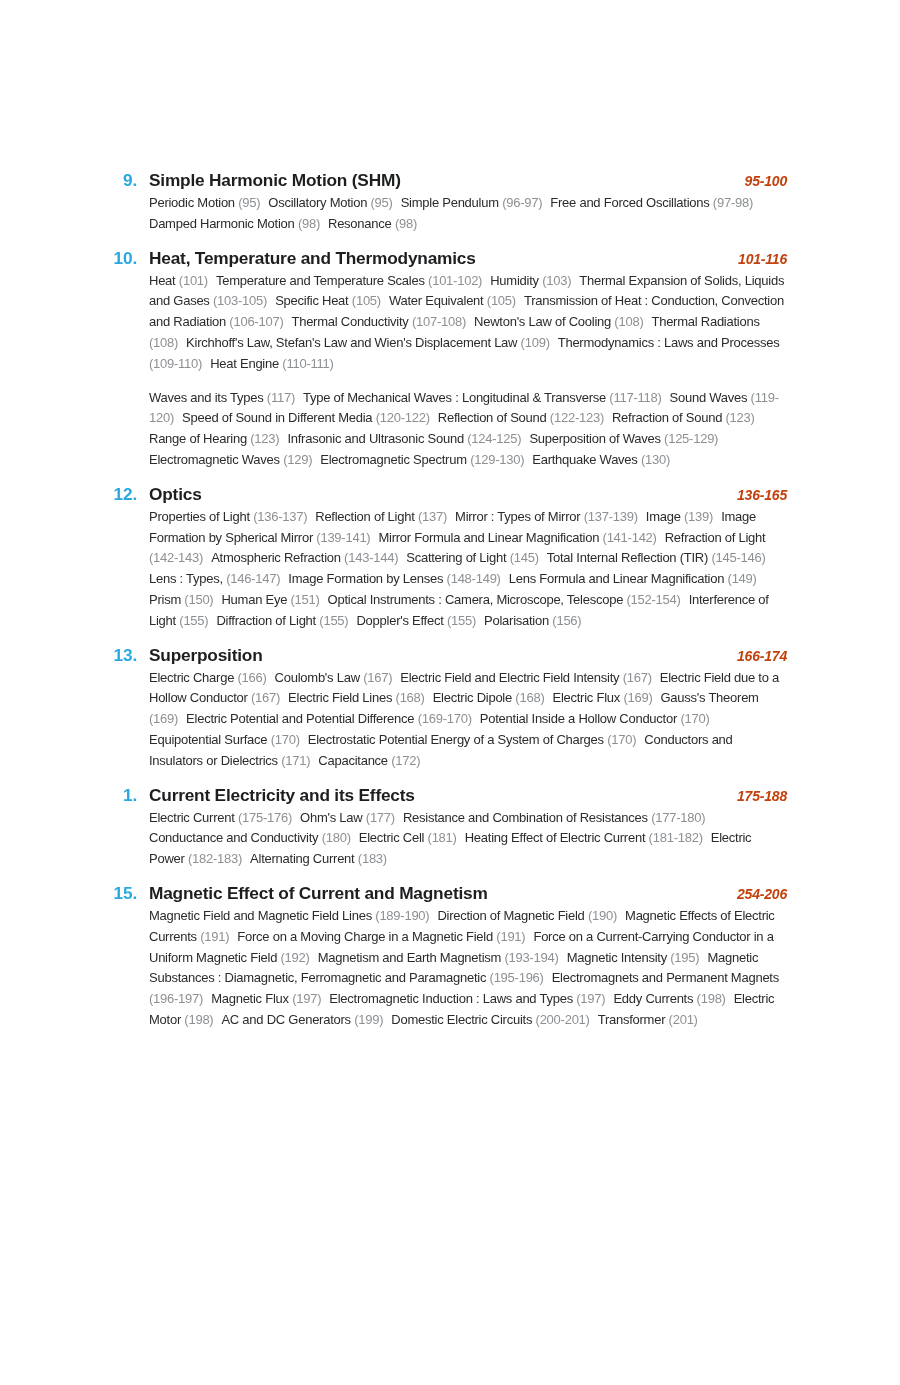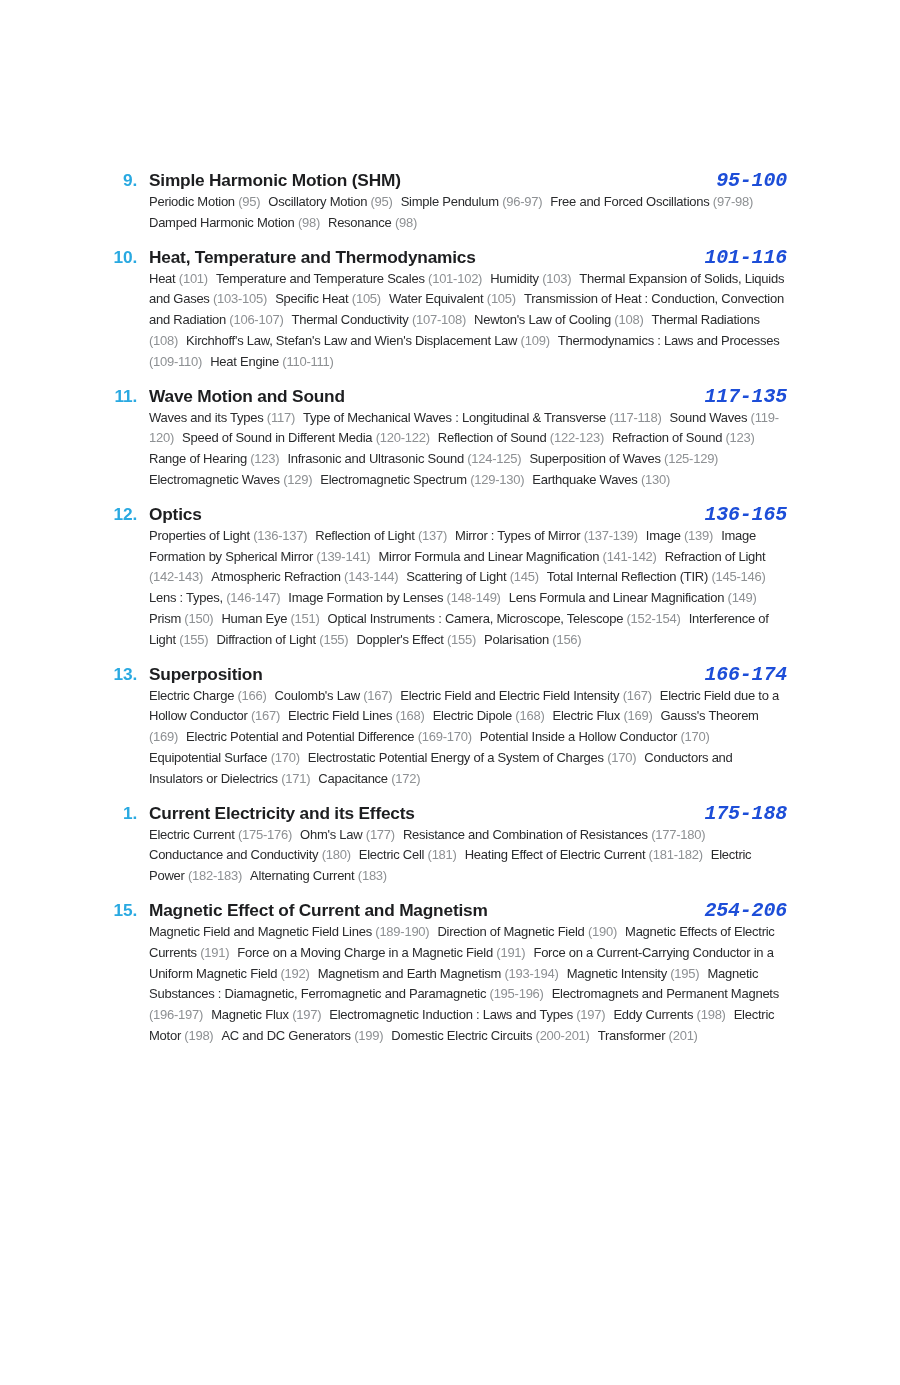--- a/index.html
+++ b/index.html
@@ -35,24 +35,23 @@
     width: 27px;
     flex: 0 0 27px;
     text-align: right;
     margin-right: 12px;
     color: #29a9e1;
   }
   .chapter-title { flex: 1 1 auto; padding-right: 10px; }
   .chapter-range {
     flex: 0 0 auto;
     font-style: italic;
-    font-size: 20px;
-    color: #1d4ed8;
+    font-size: 14px;
+    color: #c2410c;
     white-space: nowrap;
-    font-family: Liberation Mono, monospace;
   }
   .chapter-body {
     margin-left: 39px;
     margin-top: 1px;
     width: 638px;
     font-size: 13px;
     line-height: 20.8px;
     letter-spacing: -0.25px;
     color: #2a2b2d;
     text-align: left;
@@ -76,25 +75,20 @@
       </section>
       <section class="chapter">
         <div class="chapter-head">
           <span class="chapter-num">10.</span>
           <span class="chapter-title">Heat, Temperature and Thermodynamics</span>
           <span class="chapter-range">101-116</span>
         </div>
         <div class="chapter-body"><span class="topic-name">Heat </span><span class="topic-pages">(101)</span><span class="topic-sep"></span><span class="topic-name">Temperature and Temperature Scales </span><span class="topic-pages">(101-102)</span><span class="topic-sep"></span><span class="topic-name">Humidity </span><span class="topic-pages">(103)</span><span class="topic-sep"></span><span class="topic-name">Thermal Expansion of Solids, Liquids and Gases </span><span class="topic-pages">(103-105)</span><span class="topic-sep"></span><span class="topic-name">Specific Heat </span><span class="topic-pages">(105)</span><span class="topic-sep"></span><span class="topic-name">Water Equivalent </span><span class="topic-pages">(105)</span><span class="topic-sep"></span><span class="topic-name">Transmission of Heat : Conduction, Convection and Radiation </span><span class="topic-pages">(106-107)</span><span class="topic-sep"></span><span class="topic-name">Thermal Conductivity </span><span class="topic-pages">(107-108)</span><span class="topic-sep"></span><span class="topic-name">Newton's Law of Cooling </span><span class="topic-pages">(108)</span><span class="topic-sep"></span><span class="topic-name">Thermal Radiations </span><span class="topic-pages">(108)</span><span class="topic-sep"></span><span class="topic-name">Kirchhoff's Law, Stefan's Law and Wien's Displacement Law </span><span class="topic-pages">(109)</span><span class="topic-sep"></span><span class="topic-name">Thermodynamics : Laws and Processes </span><span class="topic-pages">(109-110)</span><span class="topic-sep"></span><span class="topic-name">Heat Engine </span><span class="topic-pages">(110-111)</span></div>
       </section>
       <section class="chapter">
-        <div class="chapter-head">
-          <span class="chapter-num">11.</span>
-          <span class="chapter-title">Wave Motion and Sound</span>
-          <span class="chapter-range">117-135</span>
-        </div>
         <div class="chapter-body"><span class="topic-name">Waves and its Types </span><span class="topic-pages">(117)</span><span class="topic-sep"></span><span class="topic-name">Type of Mechanical Waves : Longitudinal &amp; Transverse </span><span class="topic-pages">(117-118)</span><span class="topic-sep"></span><span class="topic-name">Sound Waves </span><span class="topic-pages">(119-120)</span><span class="topic-sep"></span><span class="topic-name">Speed of Sound in Different Media </span><span class="topic-pages">(120-122)</span><span class="topic-sep"></span><span class="topic-name">Reflection of Sound </span><span class="topic-pages">(122-123)</span><span class="topic-sep"></span><span class="topic-name">Refraction of Sound </span><span class="topic-pages">(123)</span><span class="topic-sep"></span><span class="topic-name">Range of Hearing </span><span class="topic-pages">(123)</span><span class="topic-sep"></span><span class="topic-name">Infrasonic and Ultrasonic Sound </span><span class="topic-pages">(124-125)</span><span class="topic-sep"></span><span class="topic-name">Superposition of Waves </span><span class="topic-pages">(125-129)</span><span class="topic-sep"></span><span class="topic-name">Electromagnetic Waves </span><span class="topic-pages">(129)</span><span class="topic-sep"></span><span class="topic-name">Electromagnetic Spectrum </span><span class="topic-pages">(129-130)</span><span class="topic-sep"></span><span class="topic-name">Earthquake Waves </span><span class="topic-pages">(130)</span></div>
       </section>
       <section class="chapter">
         <div class="chapter-head">
           <span class="chapter-num">12.</span>
           <span class="chapter-title">Optics</span>
           <span class="chapter-range">136-165</span>
         </div>
         <div class="chapter-body"><span class="topic-name">Properties of Light </span><span class="topic-pages">(136-137)</span><span class="topic-sep"></span><span class="topic-name">Reflection of Light </span><span class="topic-pages">(137)</span><span class="topic-sep"></span><span class="topic-name">Mirror : Types of Mirror </span><span class="topic-pages">(137-139)</span><span class="topic-sep"></span><span class="topic-name">Image </span><span class="topic-pages">(139)</span><span class="topic-sep"></span><span class="topic-name">Image Formation by Spherical Mirror </span><span class="topic-pages">(139-141)</span><span class="topic-sep"></span><span class="topic-name">Mirror Formula and Linear Magnification </span><span class="topic-pages">(141-142)</span><span class="topic-sep"></span><span class="topic-name">Refraction of Light </span><span class="topic-pages">(142-143)</span><span class="topic-sep"></span><span class="topic-name">Atmospheric Refraction </span><span class="topic-pages">(143-144)</span><span class="topic-sep"></span><span class="topic-name">Scattering of Light </span><span class="topic-pages">(145)</span><span class="topic-sep"></span><span class="topic-name">Total Internal Reflection (TIR) </span><span class="topic-pages">(145-146)</span><span class="topic-sep"></span><span class="topic-name">Lens : Types, </span><span class="topic-pages">(146-147)</span><span class="topic-sep"></span><span class="topic-name">Image Formation by Lenses </span><span class="topic-pages">(148-149)</span><span class="topic-sep"></span><span class="topic-name">Lens Formula and Linear Magnification </span><span class="topic-pages">(149)</span><span class="topic-sep"></span><span class="topic-name">Prism </span><span class="topic-pages">(150)</span><span class="topic-sep"></span><span class="topic-name">Human Eye </span><span class="topic-pages">(151)</span><span class="topic-sep"></span><span class="topic-name">Optical Instruments : Camera, Microscope, Telescope </span><span class="topic-pages">(152-154)</span><span class="topic-sep"></span><span class="topic-name">Interference of Light </span><span class="topic-pages">(155)</span><span class="topic-sep"></span><span class="topic-name">Diffraction of Light </span><span class="topic-pages">(155)</span><span class="topic-sep"></span><span class="topic-name">Doppler's Effect </span><span class="topic-pages">(155)</span><span class="topic-sep"></span><span class="topic-name">Polarisation </span><span class="topic-pages">(156)</span></div>
       </section>

